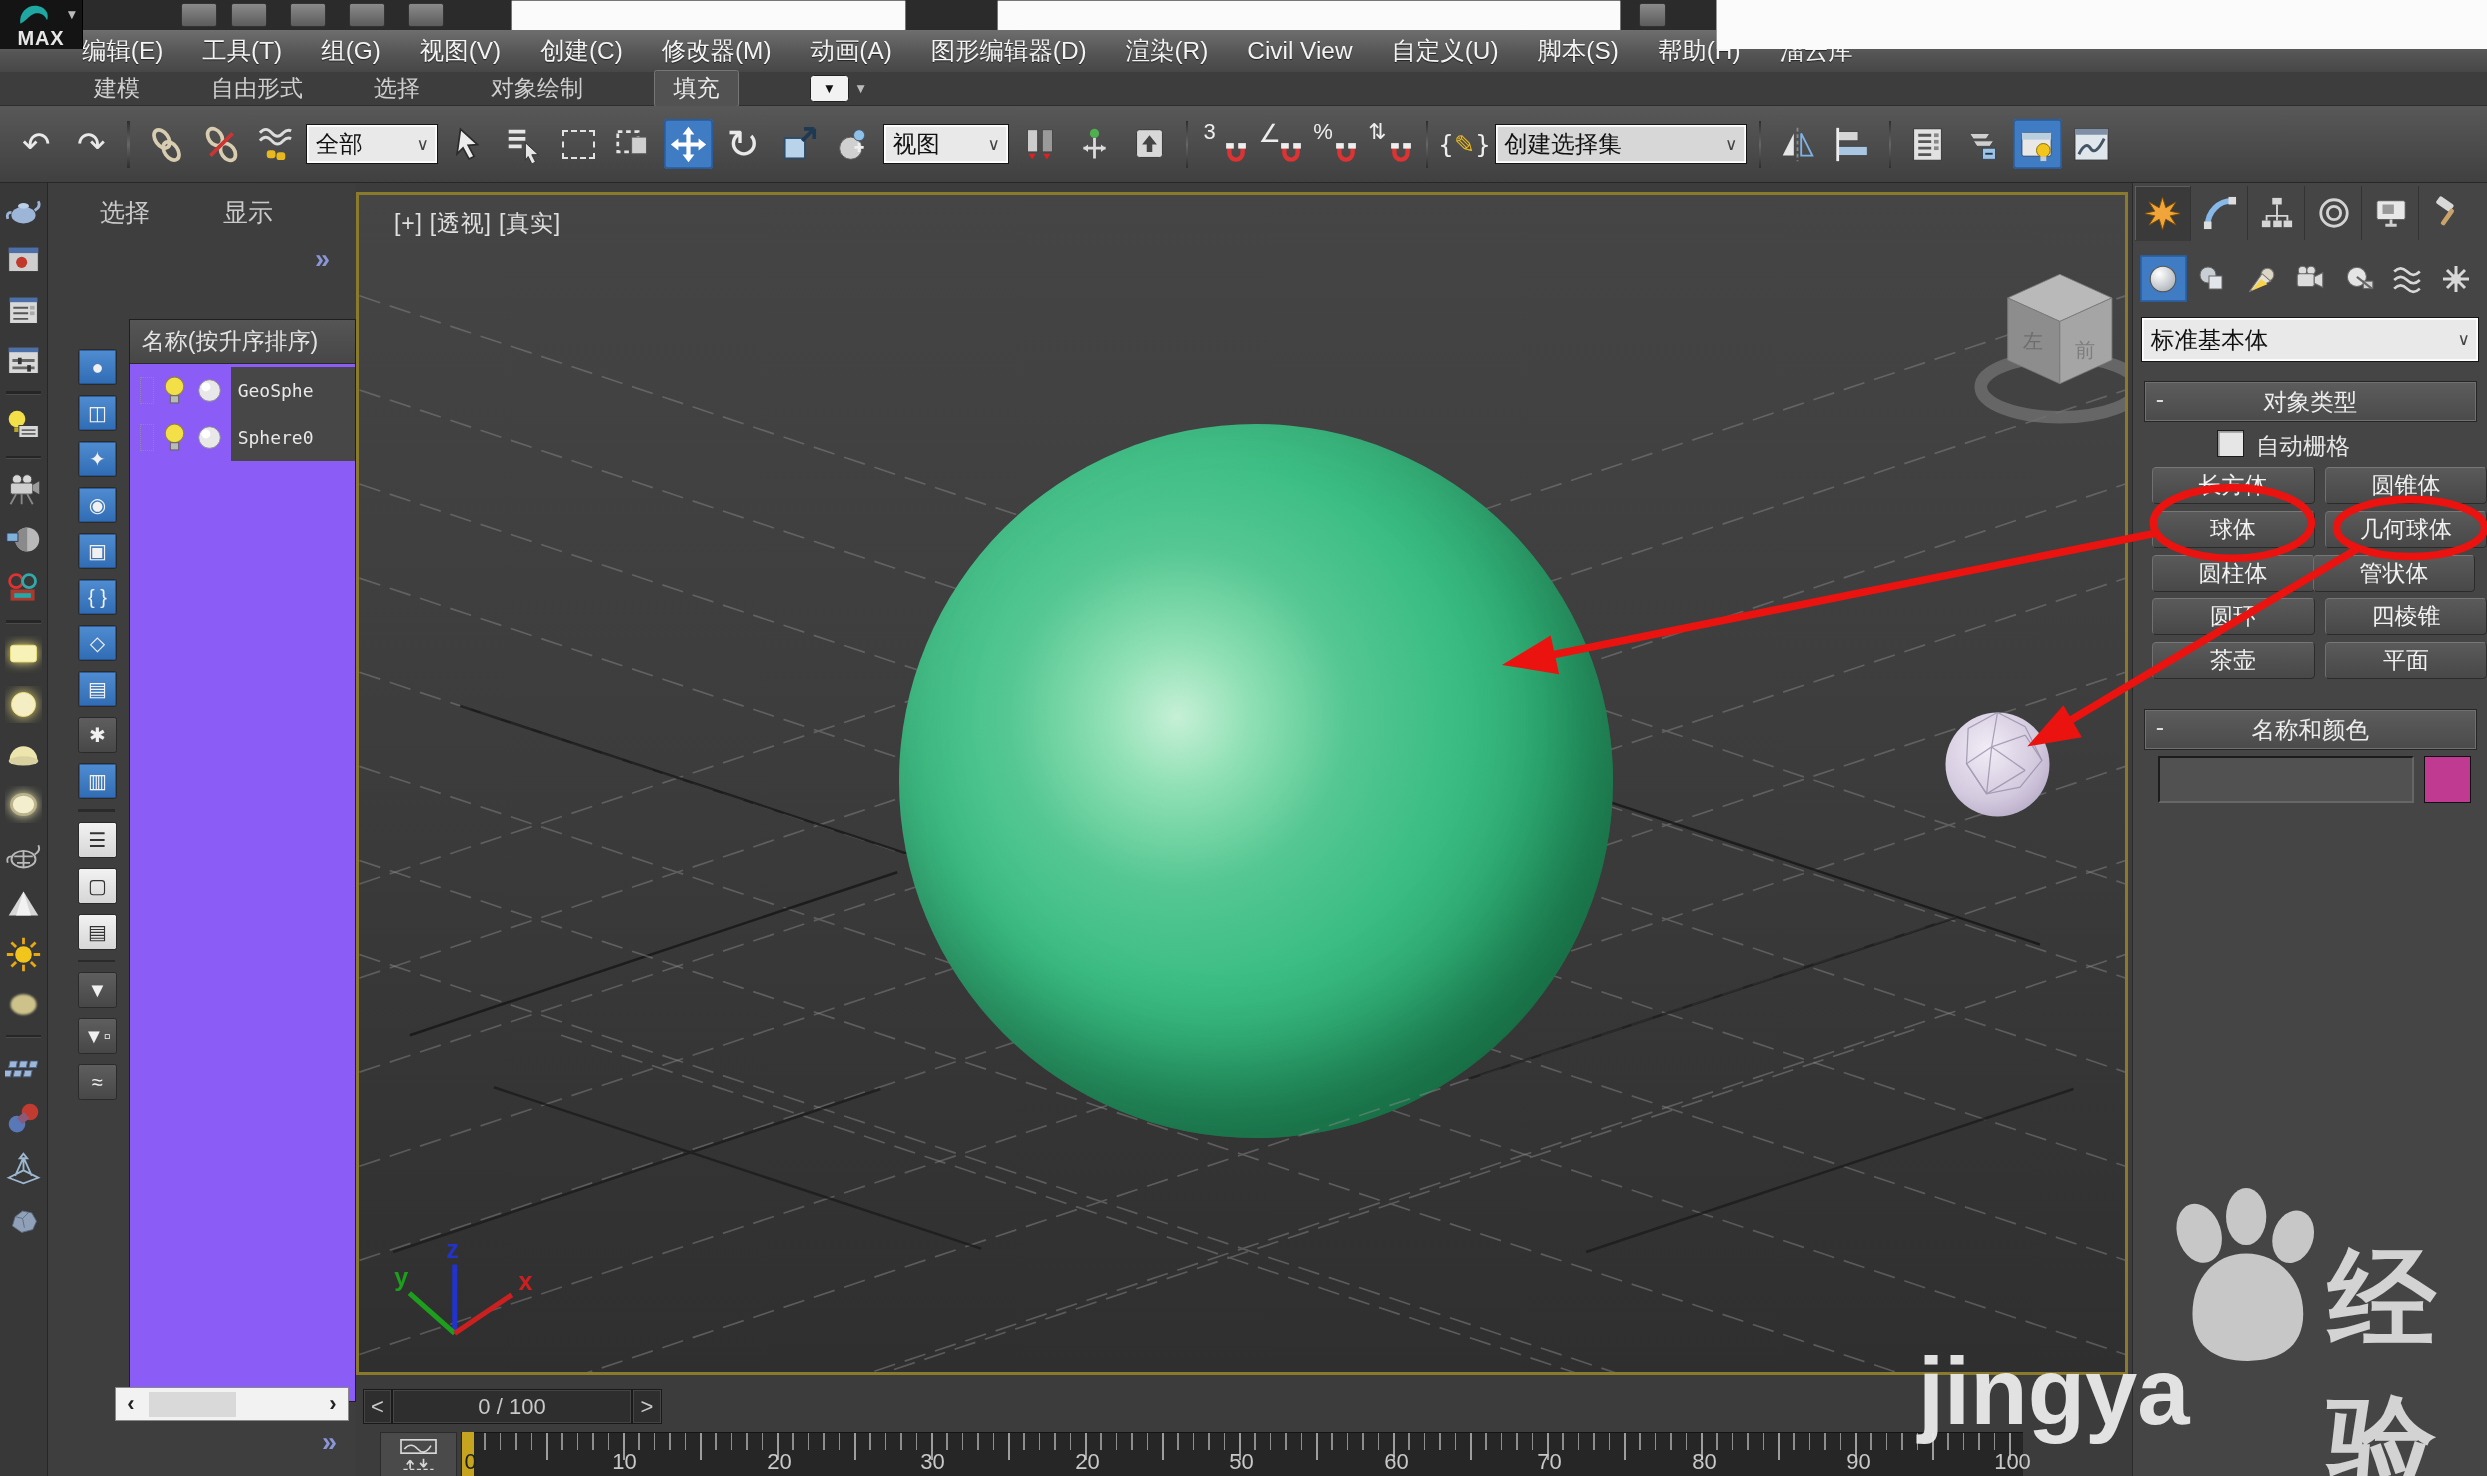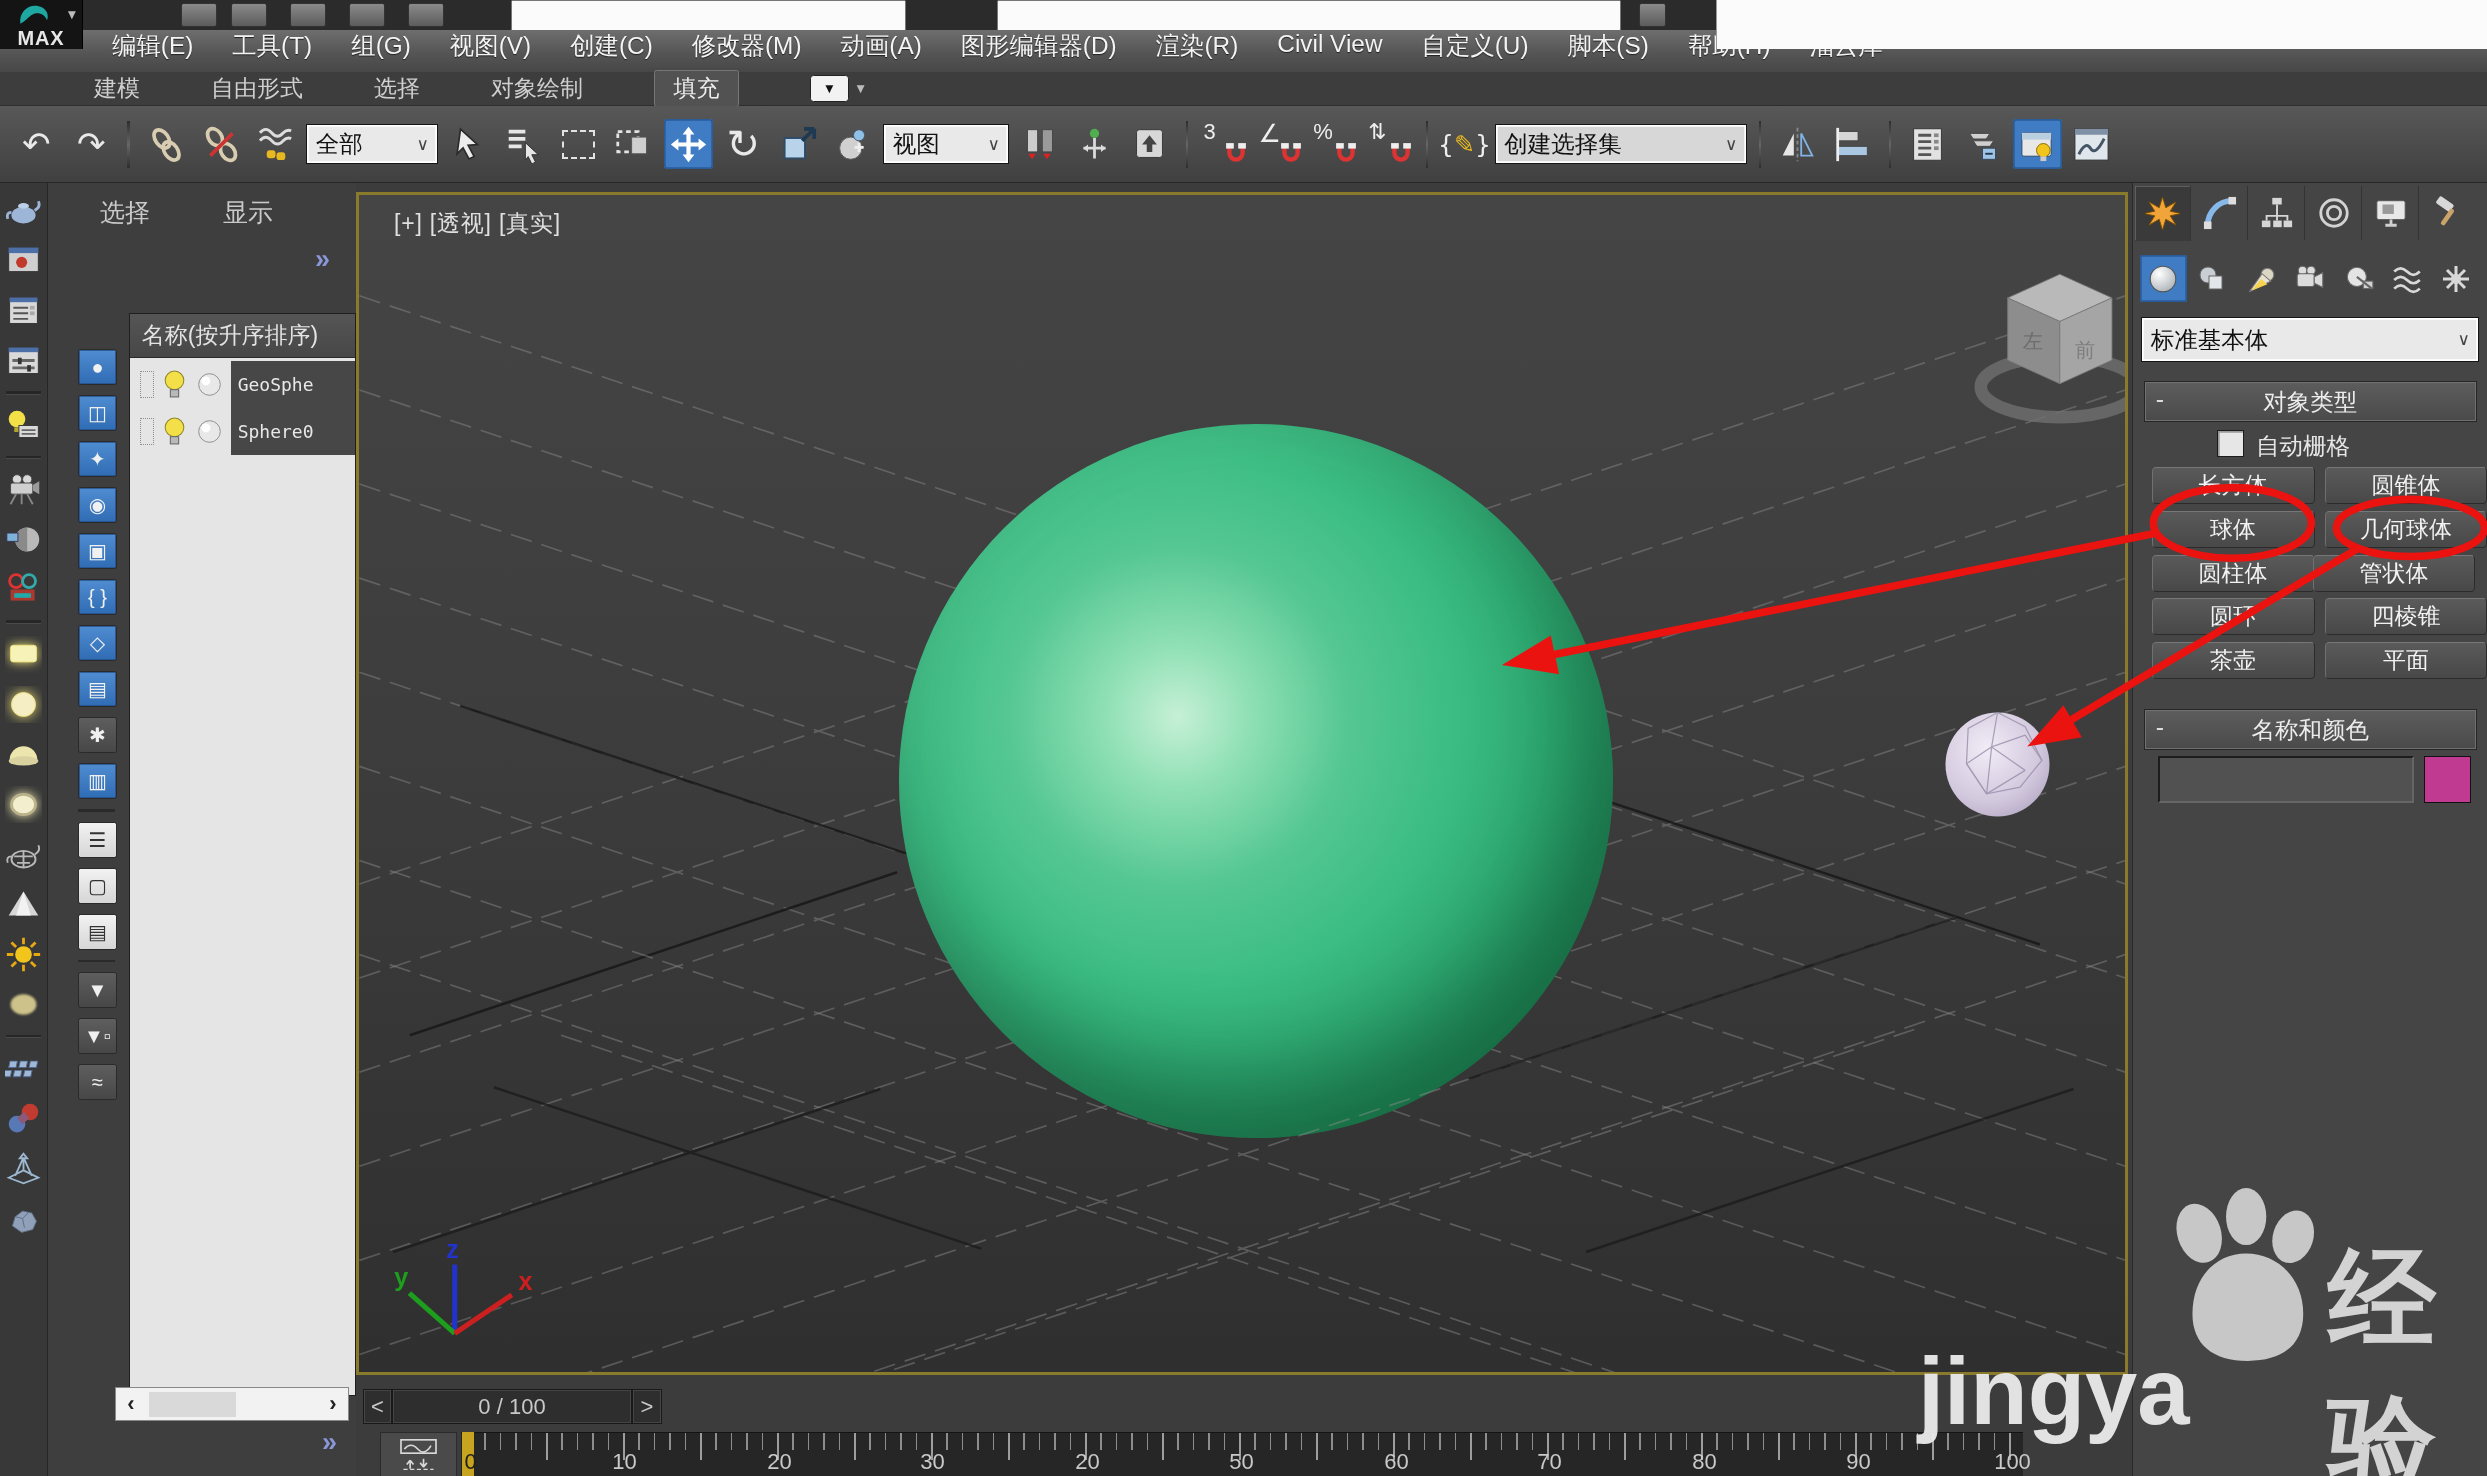--- a/index.html
+++ b/index.html
@@ -9,21 +9,21 @@
   
   #titlebar{left:0;top:0;width:2487px;height:30px;background:#2b2b2b}
   .tchip{width:34px;height:22px;top:3.4px;background:linear-gradient(#8a8a8a,#5c5c5c);border:0.8px solid #333;border-radius:2.5px}
   .twhite{background:#fbfbfb;border:0.8px solid #777;border-radius:1.7px}
   #logo{left:0;top:0;width:82px;height:49px;background:#141414;z-index:8;display:flex;flex-direction:column;align-items:center;justify-content:flex-end;border-right:0.8px solid #000}
   #logo .mx{font-size:20px;font-weight:bold;color:#e8e8e8;letter-spacing:0.8px;line-height:22px}
   #logo .swirl{position:absolute;top:1.7px;left:17px}
   #logo .dn{position:absolute;right:3.4px;top:6.7px;color:#bbb;font-size:13.4px}
   
   #menubar{left:0;top:30px;width:2487px;height:42px;background:linear-gradient(#6e6e6e,#555 55%,#474747);
-           display:flex;align-items:flex-start;gap:39px;padding-left:112px;box-sizing:border-box}
+           display:flex;align-items:center;gap:39px;padding-left:82px;box-sizing:border-box}
   .mi{font-size:24.4px;color:#f4f4f4;text-shadow:0 0.8px 0.8px #222;white-space:nowrap}
   #twin-corner{left:1716px;top:0;width:771px;height:49px;background:#fbfbfb;z-index:7;border-left:0.8px solid #999}
   
   #ribbon{left:0;top:72px;width:2487px;height:34px;background:#3d3d3d;display:flex;align-items:center;gap:71px;padding-left:94px;box-sizing:border-box;border-bottom:0.8px solid #2e2e2e}
   .rtab{font-size:23px;color:#cfcfcf;white-space:nowrap}
   .rtab.pressed{background:#525252;border:0.8px solid #767676;border-radius:2.5px;padding:1.7px 18.5px;color:#eee}
   .rddchip{width:37px;height:25px;background:#f2f2f2;border-radius:3.4px;border:0.8px solid #222;display:flex;align-items:center;justify-content:center;color:#111;font-size:13.4px}
   .rddarrow{color:#bbb;font-size:13.4px;margin-left:5px}
   
   #maintb{left:0;top:106px;width:2487px;height:77px;background:linear-gradient(#585858,#4a4a4a 60%,#404040);
@@ -43,21 +43,21 @@
   .ls{width:39px;height:39px;display:flex;align-items:center;justify-content:center}
   .lsdiv{width:35px;height:2.5px;background:#262626;border-bottom:0.8px solid #4a4a4a}
   
   #explorer{left:48px;top:183px;width:308px;height:1294px;background:#3e3e3e}
   .extab{font-size:25px;color:#c9c9c9}
   .chev{color:#8b96d8;font-size:27px;font-weight:bold;letter-spacing:-3.4px}
   .ftile{width:37px;height:34px;border-radius:2.5px;display:flex;align-items:center;justify-content:center;font-size:20px;color:#f0f0f0;border:0.8px solid #2a2a2a;background:linear-gradient(#5e5e5e,#474747)}
   .ftile.blue{background:linear-gradient(#4f8cd0,#2f6cb4);box-shadow:inset 0 0 0 0.8px #274f86}
   .ftile.lite{background:linear-gradient(#f2f2f2,#d6d6d6);color:#333}
   .fdiv{width:37px;height:2.5px;background:#2a2a2a}
-  #exlist{left:81px;top:130px;width:225px;height:1081px;background:#e5e5e5;border:1.7px solid #1f1f1f}
+  #exlist{left:81px;top:136px;width:225px;height:1081px;background:#8b5cf6;border:1.7px solid #1f1f1f}
   #exhead{left:0;top:0;width:100%;height:44px;background:linear-gradient(#555,#474747);border-bottom:1.7px solid #2a2a2a;
           display:flex;align-items:center;padding-left:11.8px;box-sizing:border-box;font-size:23px;color:#e3e3e3;white-space:nowrap;overflow:hidden}
   .exrow{position:absolute;left:0;width:100%;height:47px;display:flex;align-items:center;gap:8.4px;padding-left:10px;box-sizing:border-box}
   .exrow .nm{font-family:"DejaVu Sans Mono","Liberation Mono",monospace;font-size:18px;color:#e8e8e8;background:#474747;align-self:stretch;display:flex;align-items:center;padding:0 6.7px;flex:1;white-space:nowrap;overflow:hidden}
   .dotbox{width:11.8px;height:25px;border:1.7px dotted #8f8f8f}
   #exhscroll{left:67px;top:1204px;width:232px;height:32px;background:#f2f2f2;border:0.8px solid #888;display:flex;align-items:center}
   #exhscroll .ar{width:30px;text-align:center;color:#222;font-size:22px;font-weight:bold}
   #exhscroll .thumb{width:87px;height:25px;background:#d9d9d9;margin-left:3.4px}
   
   #viewport{left:356px;top:192px;width:1772px;height:1183px;border:3.4px solid #8a7a2c;box-sizing:border-box;

